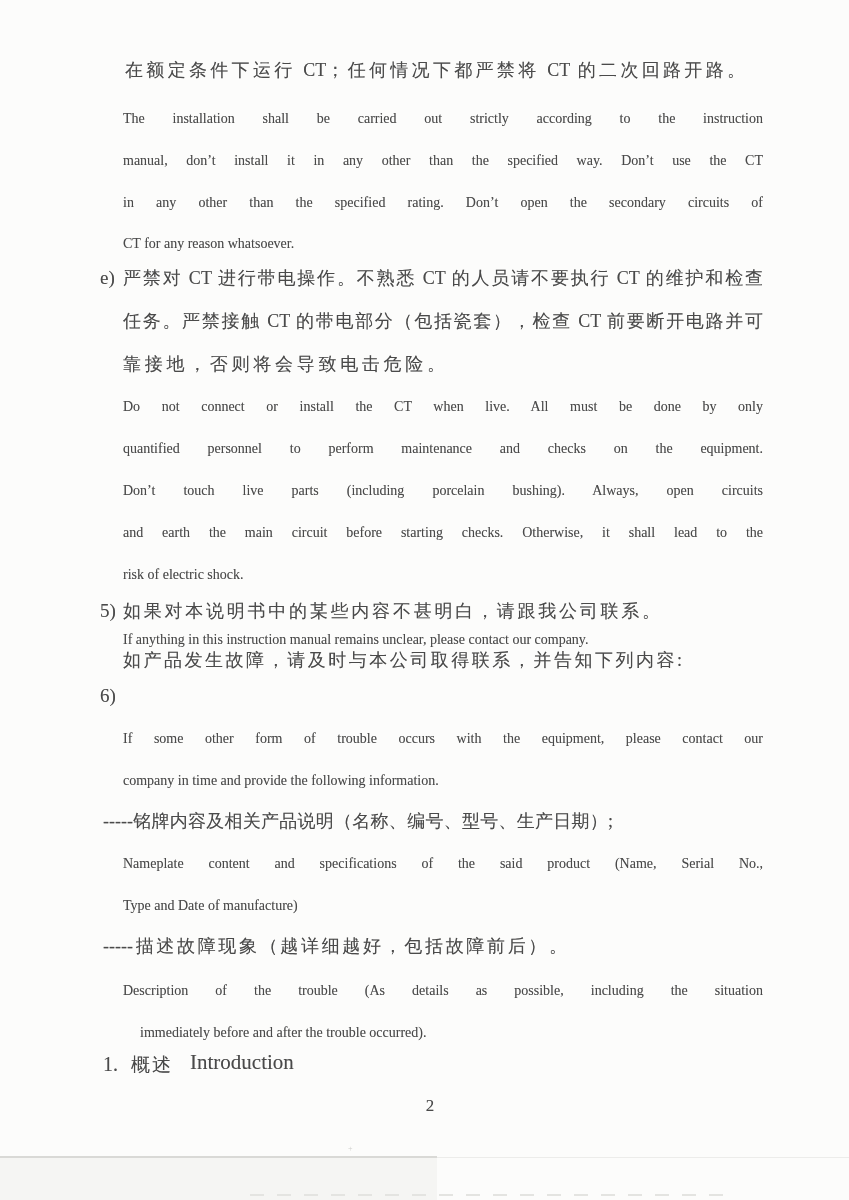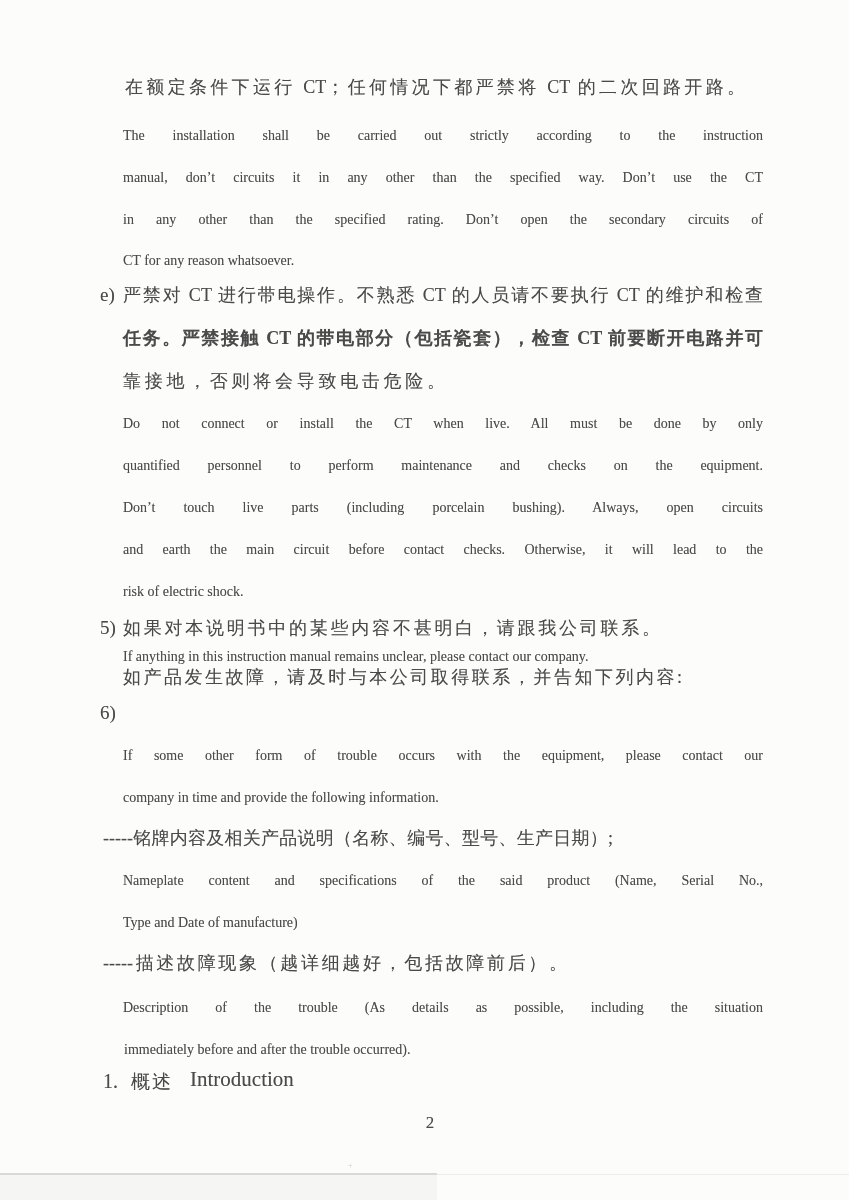--- a/index.html
+++ b/index.html
@@ -10,21 +10,20 @@
   body{
     width:849px;height:1200px;
     background:var(--paper);
     font-family:"Liberation Serif","DejaVu Serif",serif;
     overflow:hidden;
   }
   .page{
     position:relative;
     width:849px;height:960px;
     background:var(--paper);
-    margin-top:17px;
   }
   .line{
     position:absolute;
     white-space:nowrap;
     color:var(--ink);
     line-height:26px;
     text-shadow:0 0 0.6px rgba(74,74,74,0.35);
   }
   .line.justified{
     white-space:normal;
@@ -68,45 +67,45 @@
     color:#cfcfcc;font-size:8px;line-height:5px;
   }
 </style>
 </head>
 <body>
 
 <div class="page">
   <div id="doc-lines">
       <div class="line cn-line justified" style="left: 125px; top: 57px; width: 620px;">在额定条件下运行 CT；任何情况下都严禁将 CT 的二次回路开路。</div>
       <div class="line en-line justified" style="left: 123px; top: 106px; width: 640px;">The installation shall be carried out strictly according to the instruction</div>
-      <div class="line en-line justified" style="left: 123px; top: 148px; width: 640px;">manual, don’t circuits it in any other than the specified way. Don’t use the CT</div>
+      <div class="line en-line justified" style="left: 123px; top: 148px; width: 640px;">manual, don’t install it in any other than the specified way. Don’t use the CT</div>
       <div class="line en-line justified" style="left: 123px; top: 190px; width: 640px;">in any other than the specified rating. Don’t open the secondary circuits of</div>
       <div class="line en-line" style="left: 123px; top: 231px;">CT for any reason whatsoever.</div>
       <div class="line list-marker" style="left: 100px; top: 265px;">e)</div>
       <div class="line cn-line justified" style="left: 123px; top: 265px; width: 640px;">严禁对 CT 进行带电操作。不熟悉 CT 的人员请不要执行 CT 的维护和检查</div>
-      <div class="line cn-line justified" style="left: 123px; top: 308px; width: 640px; font-weight: bold;">任务。严禁接触 CT 的带电部分（包括瓷套），检查 CT 前要断开电路并可</div>
+      <div class="line cn-line justified" style="left: 123px; top: 308px; width: 640px;">任务。严禁接触 CT 的带电部分（包括瓷套），检查 CT 前要断开电路并可</div>
       <div class="line cn-line justified" style="left: 123px; top: 351px; width: 322px;">靠接地，否则将会导致电击危险。</div>
       <div class="line en-line justified" style="left: 123px; top: 394px; width: 640px;">Do not connect or install the CT when live. All must be done by only</div>
       <div class="line en-line justified" style="left: 123px; top: 436px; width: 640px;">quantified personnel to perform maintenance and checks on the equipment.</div>
       <div class="line en-line justified" style="left: 123px; top: 478px; width: 640px;">Don’t touch live parts (including porcelain bushing). Always, open circuits</div>
-      <div class="line en-line justified" style="left: 123px; top: 520px; width: 640px;">and earth the main circuit before contact checks. Otherwise, it will lead to the</div>
+      <div class="line en-line justified" style="left: 123px; top: 520px; width: 640px;">and earth the main circuit before starting checks. Otherwise, it shall lead to the</div>
       <div class="line en-line" style="left: 123px; top: 562px; font-family: Liberation Serif, serif;">risk of electric shock.</div>
       <div class="line list-marker" style="left: 100px; top: 598px;">5)</div>
       <div class="line cn-line justified" style="left: 123px; top: 598px; width: 537px;">如果对本说明书中的某些内容不甚明白，请跟我公司联系。</div>
       <div class="line en-line" style="left: 123px; top: 627px;">If anything in this instruction manual remains unclear, please contact our company.</div>
       <div class="line list-marker" style="left: 100px; top: 683px;">6)</div>
       <div class="line cn-line justified" style="left: 123px; top: 647px; width: 559px;">如产品发生故障，请及时与本公司取得联系，并告知下列内容:</div>
       <div class="line en-line justified" style="left: 123px; top: 726px; width: 640px;">If some other form of trouble occurs with the equipment, please contact our</div>
       <div class="line en-line" style="left: 123px; top: 768px;">company in time and provide the following information.</div>
       <div class="line dash-line justified" style="left: 103px; top: 808px; width: 510px;">-----铭牌内容及相关产品说明（名称、编号、型号、生产日期）;</div>
       <div class="line en-line justified" style="left: 123px; top: 851px; width: 640px;">Nameplate content and specifications of the said product (Name, Serial No.,</div>
       <div class="line en-line" style="left: 123px; top: 893px;">Type and Date of manufacture)</div>
       <div class="line dash-line justified" style="left: 103px; top: 933px; width: 464px;">-----描述故障现象（越详细越好，包括故障前后）。</div>
       <div class="line en-line justified" style="left: 123px; top: 978px; width: 640px;">Description of the trouble (As details as possible, including the situation</div>
-      <div class="line en-line" style="left: 124px; top: 1020px;">immediately before and after the trouble occurred).</div>
+      <div class="line en-line" style="left: 140px; top: 1020px;">immediately before and after the trouble occurred).</div>
       <div class="line heading-number" style="left: 103px; top: 1051px;">1.</div>
       <div class="line heading-title-cn" style="left: 131px; top: 1052px; text-align: center;">概述</div>
       <div class="line heading-title-en" style="left: 190px; top: 1049px;">Introduction</div>
     </div>
   <div class="page-number">2</div>
   <div class="artifact-faint-line"></div>
   <div class="artifact-shadow-line"></div>
   <div class="artifact-bottom-wash"></div>
   <div class="artifact-bottom-dashes"></div>
   <div class="artifact-speck">+</div>

